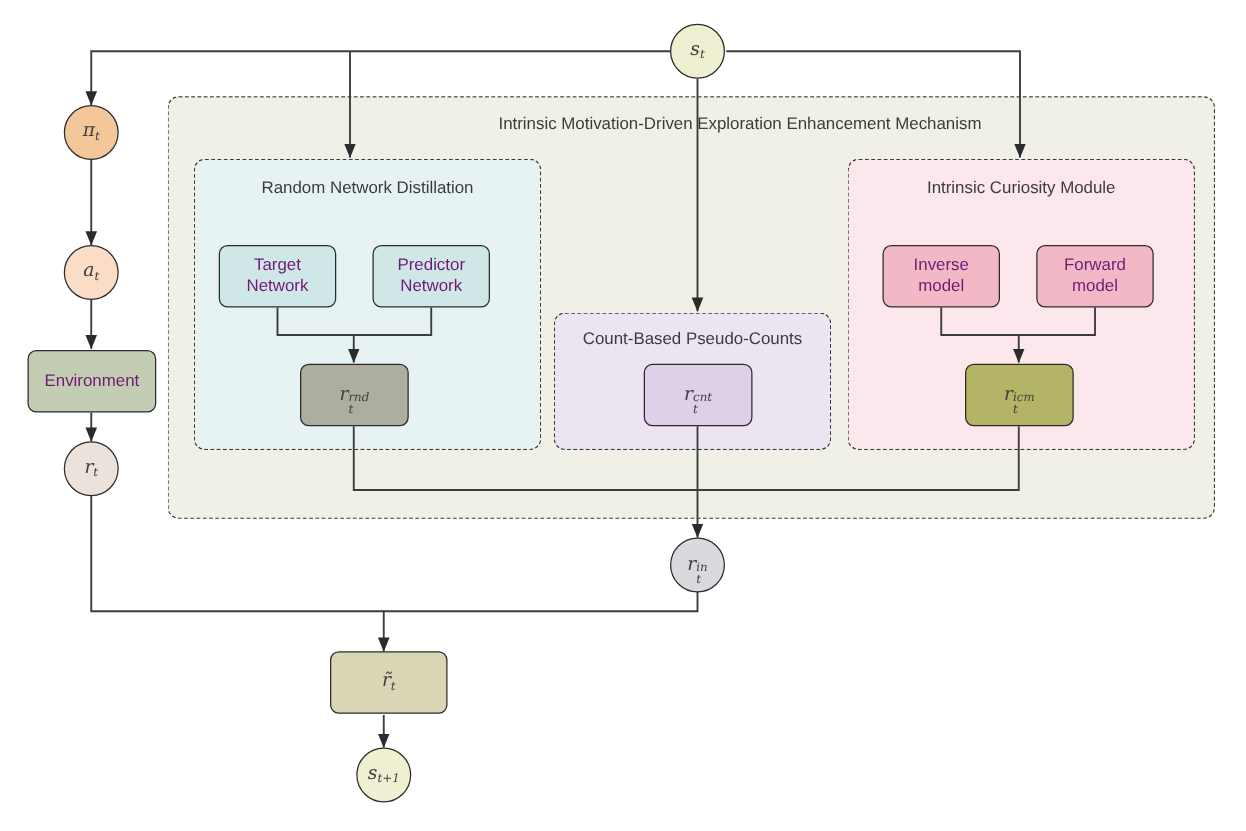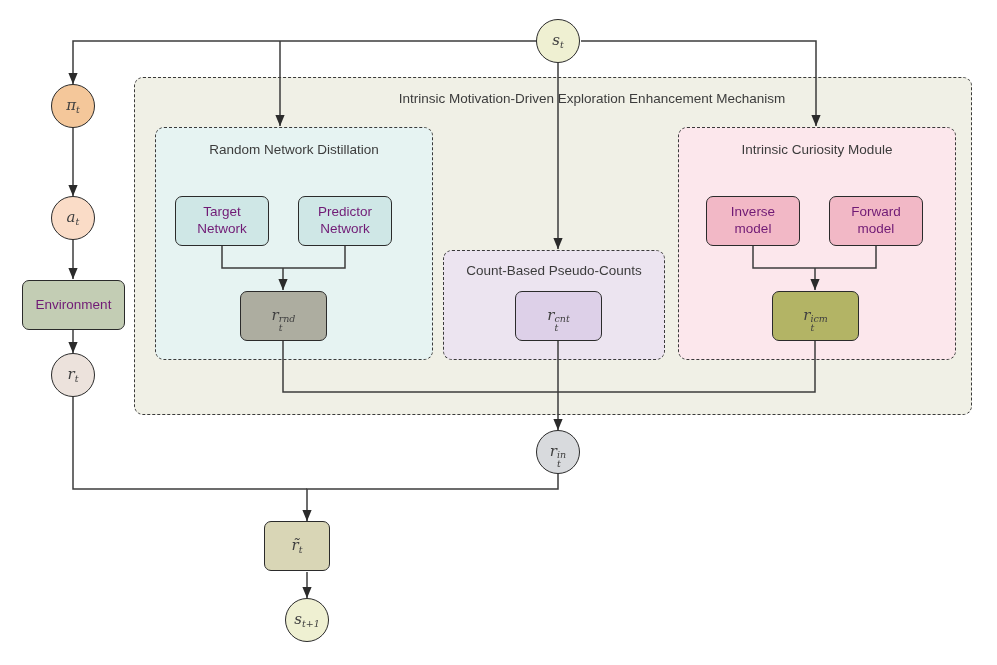--- a/index.html
+++ b/index.html
@@ -208,21 +208,21 @@
   </div>
 
   <div class="node rbox" style="left:772px; top:291px; width:87px; height:50px; background:#b3b465;">
     <span class="mathlabel"><span>r</span><span class="supsub"><span class="s-up">icm</span><span class="s-dn">t</span></span></span>
   </div>
 
   <div class="node circle" style="left:536px; top:430px; width:44px; height:44px; background:#d8dadd;">
     <span class="mathlabel"><span>r</span><span class="supsub"><span class="s-up">in</span><span class="s-dn">t</span></span></span>
   </div>
 
-  <div class="node rbox" style="left:264px; top:521px; width:66px; height:50px; background:#d9d6b6;">
+  <div class="node rbox" style="left:264px; top:521px; width:94px; height:50px; background:#d9d6b6;">
     <span class="mathlabel"><span>r̃</span><sub>t</sub></span>
   </div>
 
   <div class="node circle" style="left:285px; top:598px; width:44px; height:44px; background:#eff0d2;">
     <span class="mathlabel"><span>s</span><sub>t+1</sub></span>
   </div>
 
 </div>
 
 </body></html>

